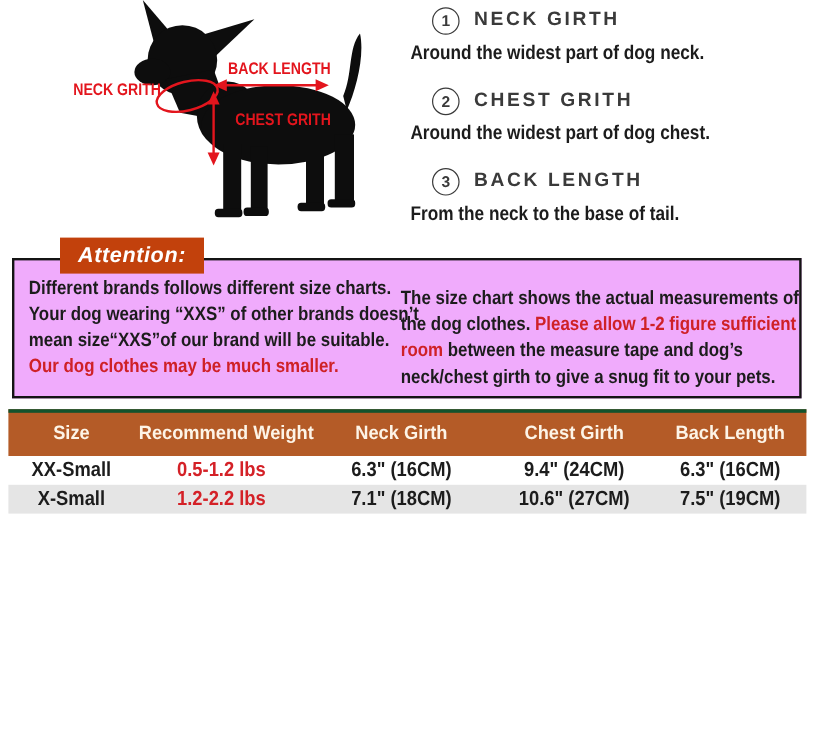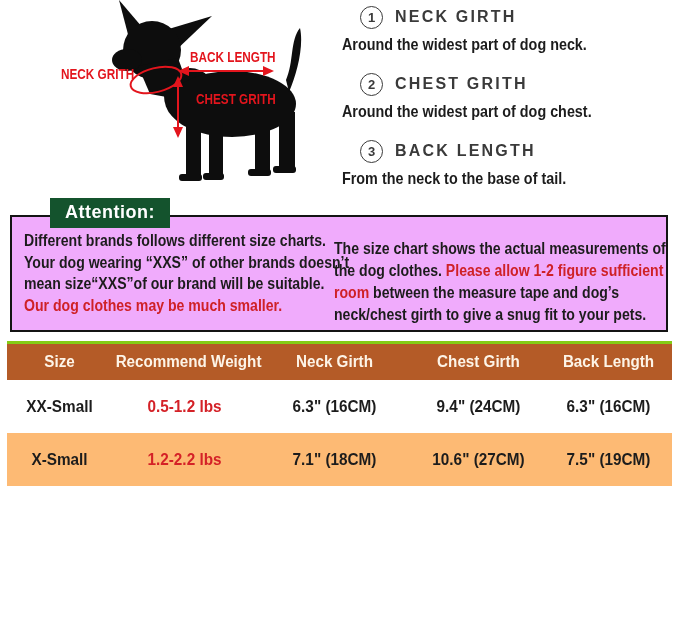--- a/index.html
+++ b/index.html
@@ -30,56 +30,56 @@
   .guide-title{
     font-size:16px;font-weight:700;color:#3a3a3a;letter-spacing:2.2px;white-space:nowrap;
   }
   .guide-desc{
     margin-top:5px;font-size:16.5px;font-weight:700;color:#1c1c1c;
     white-space:nowrap;transform:scaleX(0.87);transform-origin:left top;
   }
   
   .attn-label{
     position:absolute;left:50px;top:198px;z-index:2;
-    background:#14532d;color:#ffffff;font-size:18px;font-weight:700;
-    padding:4px 15px 5px 15px;letter-spacing:0.5px;
+    background:#c2410c;color:#ffffff;font-size:18px;font-weight:700;
+    padding:4px 15px 5px 15px;letter-spacing:0.5px;font-style:italic;
   }
   .attn-box{
     position:absolute;left:10px;top:215px;width:654px;height:113px;
     border:2px solid #141414;background:#f0abfc;z-index:1;
   }
   .attn-left{
     position:absolute;left:12px;top:13px;width:330px;
     font-size:16px;font-weight:700;color:#1c1c1c;line-height:21.5px;
     transform:scaleX(0.88);transform-origin:left top;white-space:nowrap;
   }
   .attn-right{
     position:absolute;left:322px;top:21px;width:378px;
     font-size:16px;font-weight:700;color:#1c1c1c;line-height:22px;
     transform:scaleX(0.88);transform-origin:left top;
   }
   .red{color:#cf2127;}
   
   .size-table{position:absolute;left:7px;top:341px;width:665px;}
   .t-row{
     display:grid;grid-template-columns:105px 145px 155px 133px 127px;
-    align-items:center;height:53px;
+    align-items:center;height:24px;
   }
   .t-head{
-    height:36px;background:#b45b27;border-top:3px solid #84cc16;
+    height:36px;background:#b45b27;border-top:3px solid #14532d;
   }
   .t-head .t-cell{
     color:#fdf4e7;font-size:16px;font-weight:700;transform:scaleX(0.95);
   }
   .t-cell{
     text-align:center;font-size:17px;font-weight:600;color:#1c1c1c;
     transform:scaleX(0.9);white-space:nowrap;
   }
   .t-cell.weight{color:#d42127;}
-  .row-alt{background:#fdba74;}
+  .row-alt{background:#e5e5e5;}
 </style>
 </head>
 <body>
 
 <div class="canvas">
 
   <section class="diagram">
     <svg class="dog-svg" width="250" height="195" viewBox="0 0 250 195">
       <g fill="#0d0d0d">
         <polygon points="78,42 67,0 96,34"></polygon>

